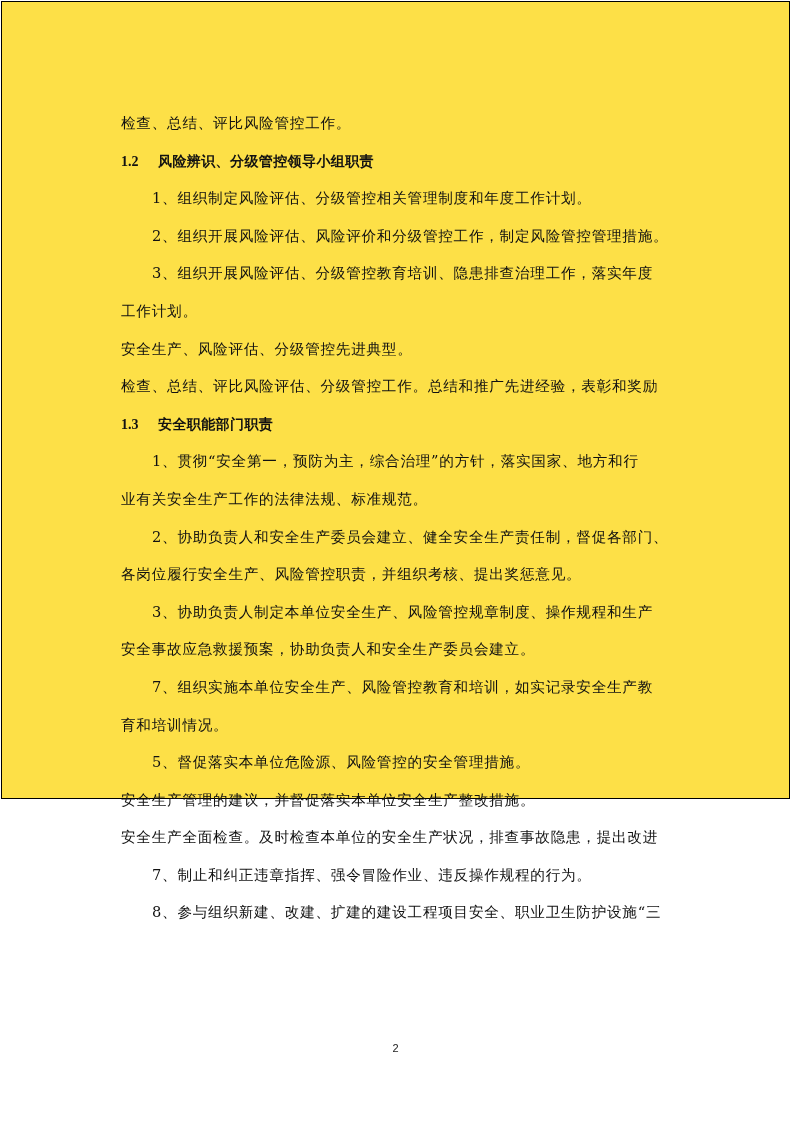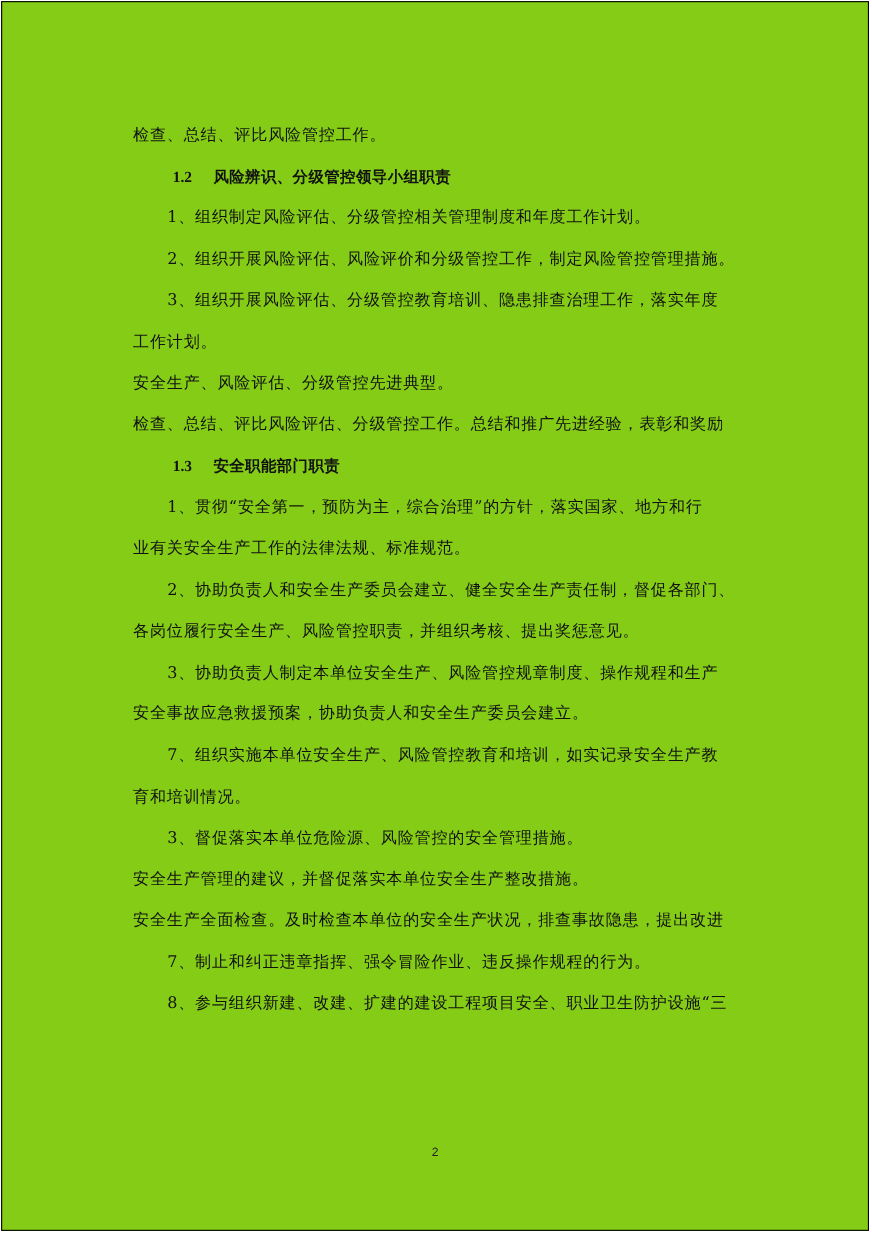--- a/index.html
+++ b/index.html
@@ -1,22 +1,22 @@
 <!DOCTYPE html>
 <html><head>
 <meta charset="utf-8">
 <style>
   html, body { margin: 0; padding: 0; background: #ffffff; }
   body { width: 793px; height: 1122px; position: relative; overflow: hidden; }
   .page {
     position: absolute; left: 1px; top: 1px;
-    width: 789px; height: 1118px;
+    width: 789px; height: 798px;
     border: 1.5px solid #000;
     box-sizing: border-box;
-    background: #84cc16;
+    background: #fde047;
   }
   .content {
     position: absolute; left: 119px; top: 108px;
     width: 556px;
     font-family: "DejaVu Serif", "Liberation Serif", serif;
     font-size: 14.6px;
     color: #111;
   }
   .line {
     height: 37.6px;
@@ -29,21 +29,20 @@
     font-weight: bold;
     font-family: "DejaVu Sans", "Liberation Sans", sans-serif;
     font-size: 14px;
     letter-spacing: 0.4px;
   }
   .heading .num {
     font-family: "Liberation Serif", serif;
     display: inline-block;
     width: 37px;
     letter-spacing: 0;
-    margin-left: 36px;
   }
   .pagenum {
     position: absolute; left: 0; width: 100%;
     top: 1040px; text-align: center;
     font-family: "Liberation Sans", sans-serif;
     font-size: 11px; color: #222;
   }
 </style>
 </head>
 <body>
@@ -68,21 +67,21 @@
     </div>
 
     <div class="line indent">1、贯彻“安全第一，预防为主，综合治理”的方针，落实国家、地方和行</div>
     <div class="line">业有关安全生产工作的法律法规、标准规范。</div>
     <div class="line indent">2、协助负责人和安全生产委员会建立、健全安全生产责任制，督促各部门、</div>
     <div class="line">各岗位履行安全生产、风险管控职责，并组织考核、提出奖惩意见。</div>
     <div class="line indent">3、协助负责人制定本单位安全生产、风险管控规章制度、操作规程和生产</div>
     <div class="line">安全事故应急救援预案，协助负责人和安全生产委员会建立。</div>
     <div class="line indent">7、组织实施本单位安全生产、风险管控教育和培训，如实记录安全生产教</div>
     <div class="line">育和培训情况。</div>
-    <div class="line indent">3、督促落实本单位危险源、风险管控的安全管理措施。</div>
+    <div class="line indent">5、督促落实本单位危险源、风险管控的安全管理措施。</div>
     <div class="line">安全生产管理的建议，并督促落实本单位安全生产整改措施。</div>
     <div class="line">安全生产全面检查。及时检查本单位的安全生产状况，排查事故隐患，提出改进</div>
     <div class="line indent">7、制止和纠正违章指挥、强令冒险作业、违反操作规程的行为。</div>
     <div class="line indent">8、参与组织新建、改建、扩建的建设工程项目安全、职业卫生防护设施“三</div>
   </div>
 
   <div class="pagenum">2</div>
 </div>
 
 </body></html>

